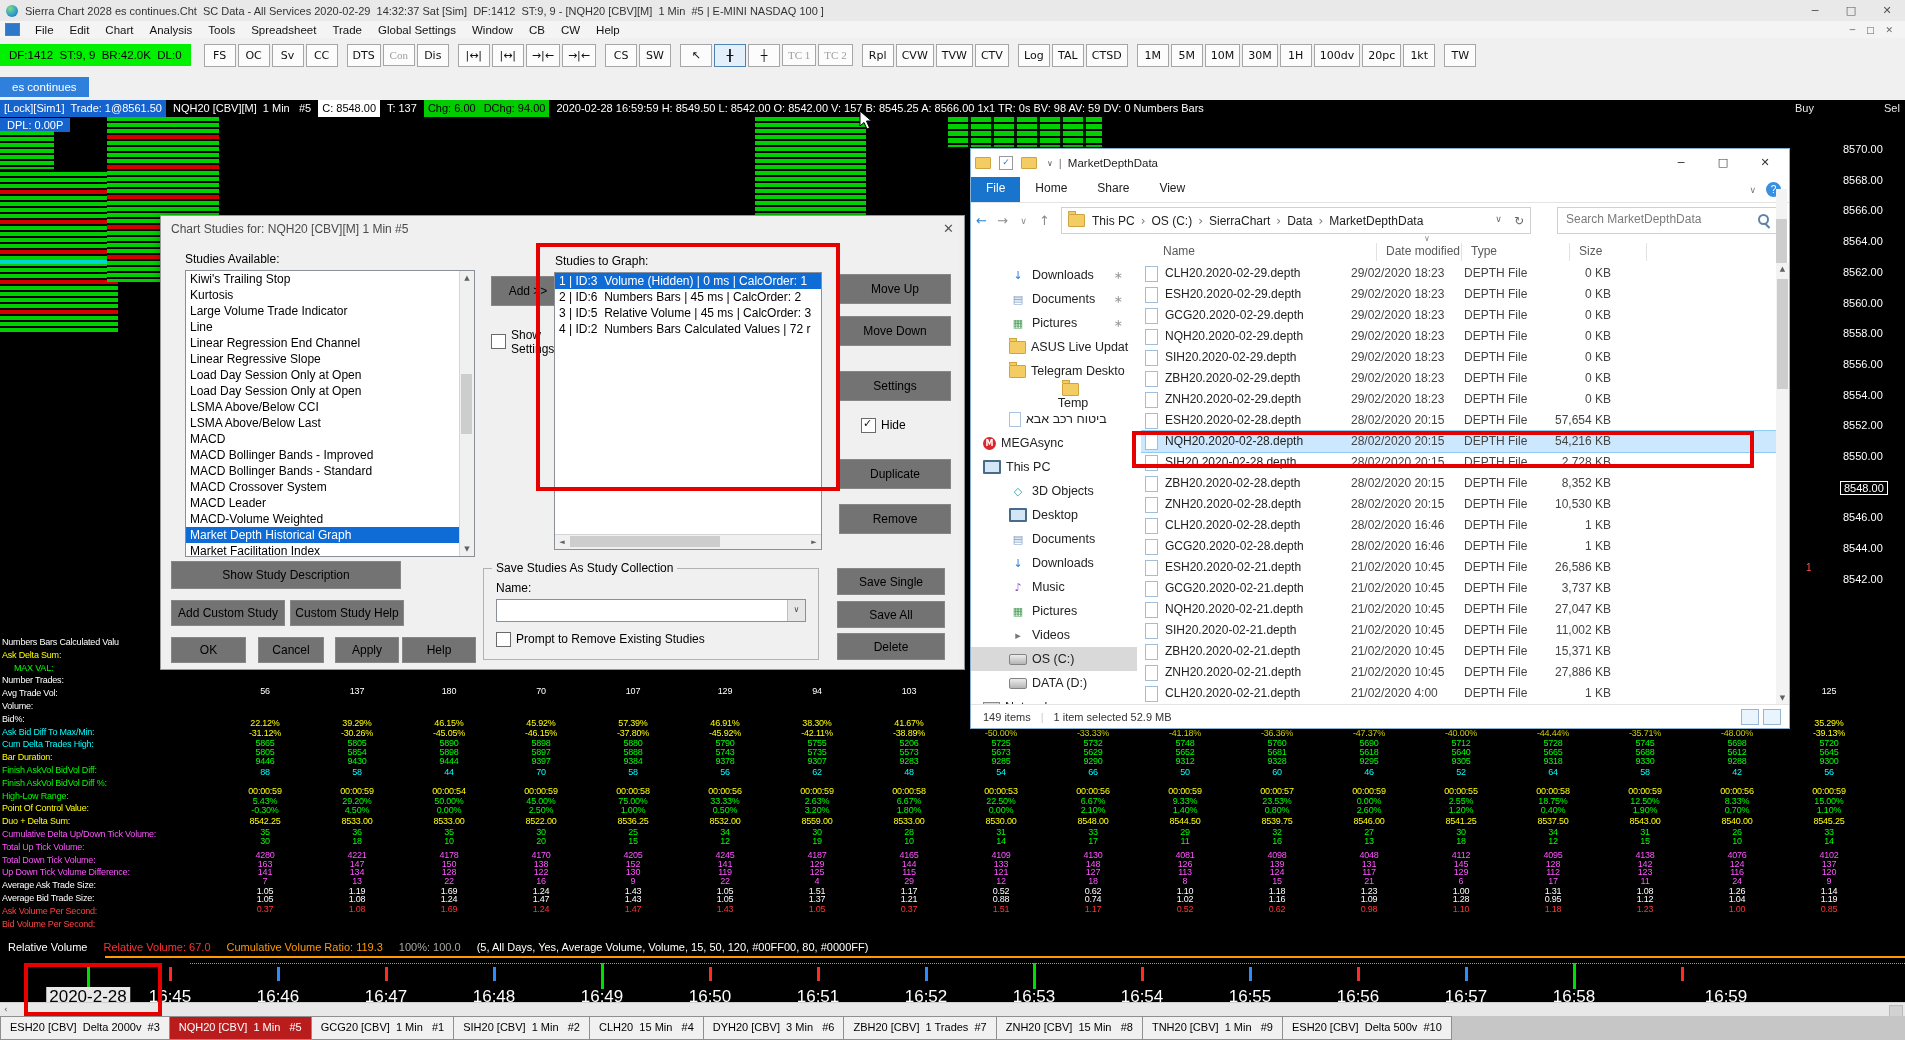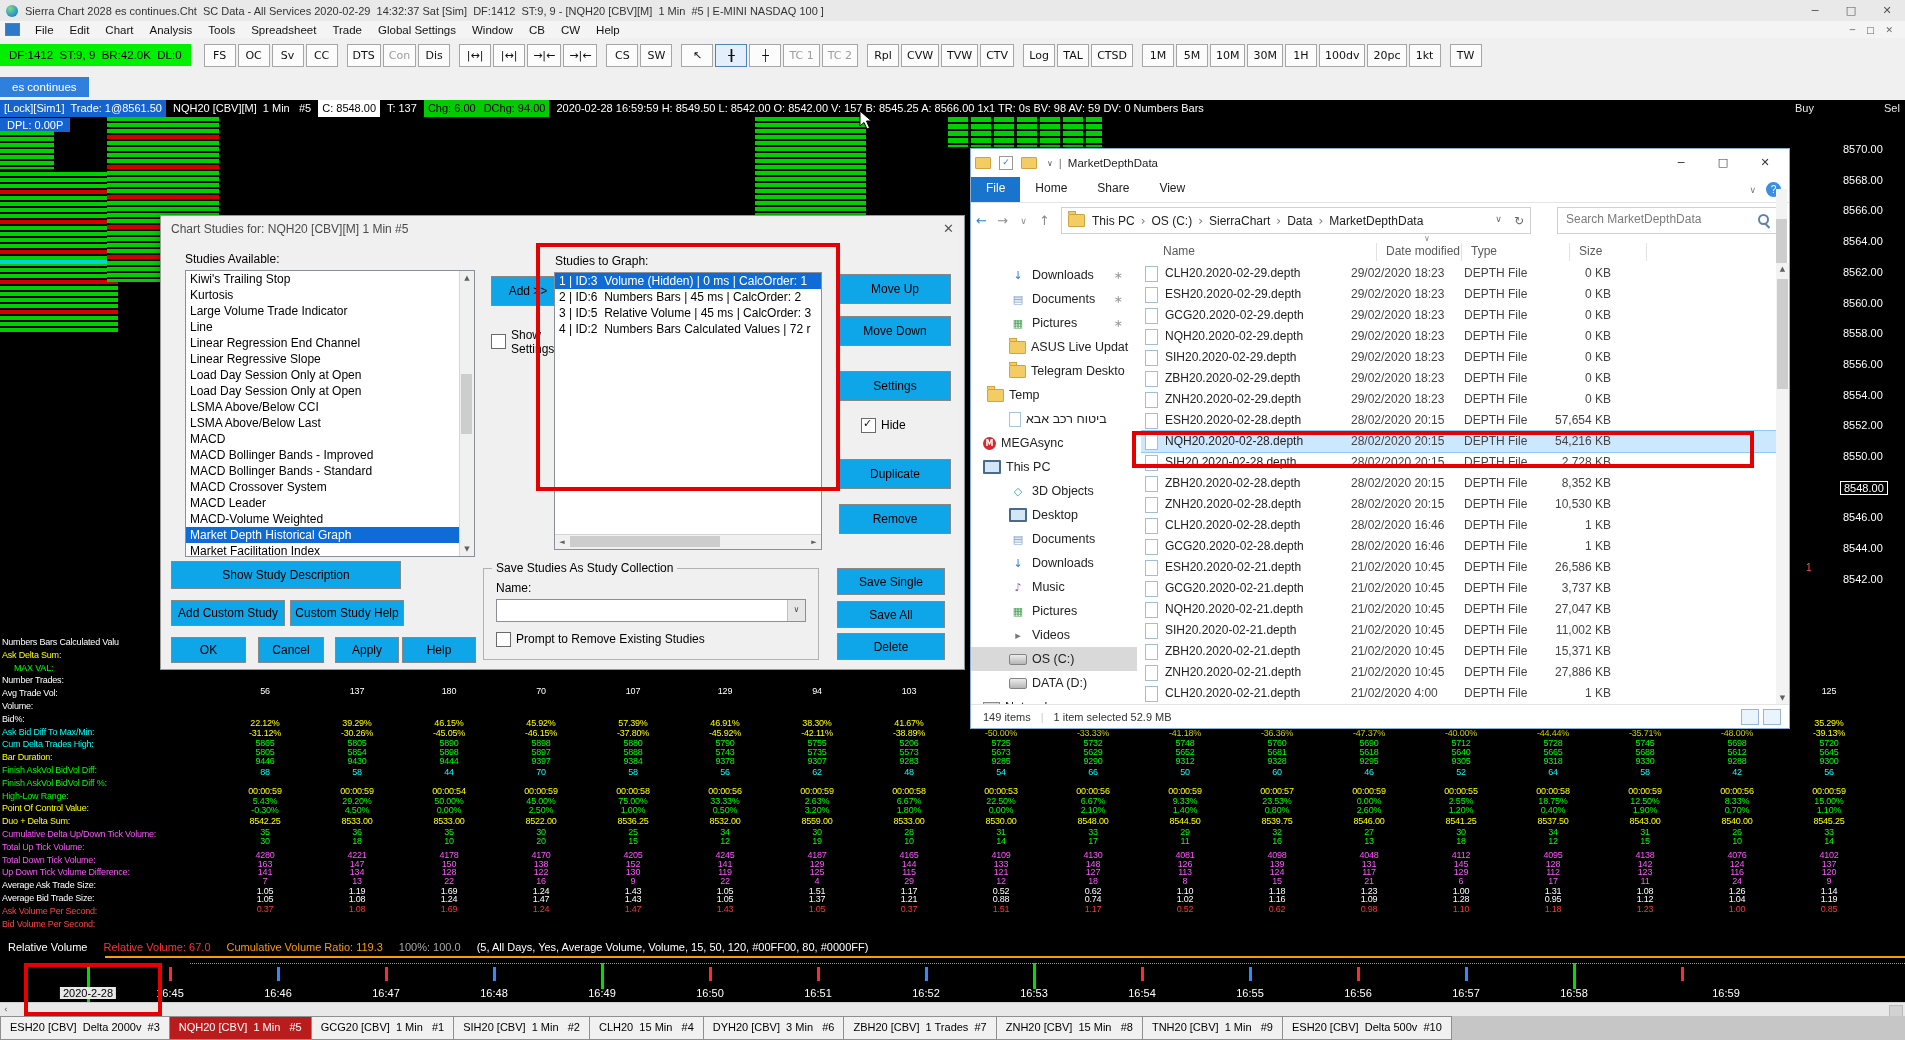--- a/index.html
+++ b/index.html
@@ -17,21 +17,21 @@
   .menubar{position:absolute;left:0;top:21px;width:100%;height:17px;background:#f4f4f4;
            display:flex;align-items:center;font-size:11.5px;color:#111;border-bottom:1px solid #e2e2e2;}
   .menu-appicon{width:13px;height:11px;background:#2d78c8;border:1px solid #777;margin:0 7px 0 5px;flex:none;}
   .menu-item{padding:0 8px;}
   .menu-winctl{margin-left:auto;color:#666;font-size:9px;padding-right:8px;font-family:"DejaVu Sans",sans-serif;letter-spacing:4px;}
   .toolbar{position:absolute;left:0;top:38px;width:100%;height:34px;background:#f0f0f0;
            display:flex;align-items:center;border-bottom:1px solid #d8d8d8;}
   .df-box{background:#00f000;color:#000;font-size:11.5px;padding:5px 9px;margin-right:12px;white-space:pre;flex:none;}
   .tb-btn{min-width:20px;padding:4px 5px;margin:10px 1px;background:#fcfcfc;border:1px solid #a6a6a6;
           font-size:11px;color:#111;text-align:center;white-space:pre;font-family:"DejaVu Sans",sans-serif;flex:none;}
-  .tb-btn.dis{color:#9d9d9d;}
+  .tb-btn.dis{color:#9d9d9d;font-family:Liberation Serif, serif;}
   .tb-btn.pressed{background:#e3f0fb;border-color:#4e83b4;}
   .tb-sep{width:7px;flex:none;}
   .chart-tabrow{position:absolute;left:0;top:72px;width:100%;height:28px;background:#f0f0f0;}
   .sheet-tab{position:absolute;left:0;top:5px;background:#2f80dd;color:#fff;font-size:11.5px;padding:4px 12px;}
   .symbolbar{position:absolute;left:0;top:100px;width:100%;height:17px;background:#000;display:flex;
              font-size:11px;line-height:17px;white-space:pre;}
   .seg{padding:0 4px;flex:none;}
   .sb-buy{position:absolute;left:1795px;top:0;color:#e8e8e8;}
   .sb-sell{position:absolute;left:1884px;top:0;color:#e8e8e8;}
 
@@ -54,21 +54,21 @@
   .price-label.boxed{border:1px solid #fff;padding:0 3px;left:1840px;background:#000;}
   .price-marker{position:absolute;left:1806px;color:#ff5050;font-size:10px;}
   .ll{position:absolute;font-size:9px;white-space:nowrap;letter-spacing:-0.2px;}
   .grid-row{position:absolute;left:219px;display:flex;font-size:9px;letter-spacing:-0.2px;}
   .grid-cell{width:92px;flex:none;text-align:center;white-space:pre;}
   .rv-line{position:absolute;left:8px;top:824px;font-size:11px;white-space:pre;}
   .rv-seg{margin-right:16px;}
   .orange-line{position:absolute;left:105px;top:839px;width:1800px;height:2px;background:#ff9900;}
   .dot-line{position:absolute;left:190px;top:846px;width:1715px;border-top:1px dotted #9a9a9a;}
   .tl-tick{position:absolute;width:3px;}
-  .tl-label{position:absolute;top:870px;color:#fff;font-size:11px;transform:translateX(-50%);white-space:pre;}
+  .tl-label{position:absolute;top:870px;color:#fff;font-size:17px;transform:translateX(-50%);white-space:pre;}
   .tl-label.date{background:#e8e8e8;color:#000;padding:0 3px;}
 
   
   .hscroll{position:absolute;left:0;top:1002px;width:100%;height:14px;background:#e8e8e8;
            border-top:1px solid #cfcfcf;color:#555;font-size:9px;line-height:13px;}
   .hs-left{padding-left:4px;font-family:"DejaVu Sans",sans-serif;}
   .hs-corner{position:absolute;right:2px;top:2px;width:12px;height:10px;background:#d2d2d2;border:1px solid #bbb;}
   .tabsbar{position:absolute;left:0;top:1016px;width:100%;height:24px;background:#c6c6c6;display:flex;}
   .tab{background:#f1f1f1;border:1px solid #8f8f8f;border-left:none;font-size:11px;color:#000;
        padding:0 9px;line-height:21px;white-space:pre;flex:none;}
@@ -77,21 +77,21 @@
 
   
   .dialog{position:absolute;left:160px;top:215px;width:803px;height:453px;background:#f0f0f0;
           border:1px solid #9a9a9a;box-shadow:3px 3px 10px rgba(0,0,0,.55);font-size:12px;color:#000;z-index:10;}
   .dlg-title{height:26px;color:#4b4b4b;font-size:12px;line-height:26px;padding-left:10px;}
   .dlg-close{position:absolute;right:10px;top:5px;color:#555;font-size:13px;font-family:"DejaVu Sans",sans-serif;}
   .dlg-label{position:absolute;font-size:12px;}
   .listbox{position:absolute;background:#fff;border:1px solid #8a8f98;overflow:hidden;}
   .lb-item{height:16px;line-height:16px;padding-left:4px;white-space:pre;font-size:12px;}
   .lb-item.sel{background:#0f6cd6;color:#fff;}
-  .btn{position:absolute;background:#0ea5e9;border:1px solid #878787;display:flex;align-items:center;
+  .btn{position:absolute;background:#737373;border:1px solid #878787;display:flex;align-items:center;
        justify-content:center;font-size:12px;text-align:center;}
   .vsb{position:absolute;right:0;top:0;bottom:0;width:14px;background:#f0f0f0;border-left:1px solid #d5d5d5;}
   .vsb .arr{position:absolute;left:0;width:14px;height:14px;color:#606060;font-size:7px;text-align:center;
             line-height:14px;font-family:"DejaVu Sans",sans-serif;}
   .vsb .thumb{position:absolute;left:1px;width:11px;background:#cdcdcd;}
   .hsb{position:absolute;left:0;right:0;bottom:0;height:14px;background:#f0f0f0;border-top:1px solid #d5d5d5;}
   .hsb .arr{position:absolute;top:0;width:14px;height:14px;color:#606060;font-size:7px;text-align:center;
             line-height:14px;font-family:"DejaVu Sans",sans-serif;}
   .hsb .thumb{position:absolute;top:1px;height:11px;background:#cdcdcd;}
   .cb{width:13px;height:13px;background:#fff;border:1px solid #6a6a6a;display:inline-block;flex:none;
@@ -913,21 +913,21 @@
       <span class="exh-sep" style="left:428px"></span>
         <span class="exh-sep" style="left:505px"></span>
     </div>
 
     <div class="ex-side" id="ex-sidebar">
         <div class="side-item" style="padding-left: 38px;"><span class="si" style="color: rgb(47, 127, 214);">↓</span><span>Downloads</span><span class="side-pin glyph">∗</span></div>
         <div class="side-item" style="padding-left: 38px;"><span class="si" style="color: rgb(122, 156, 198);">▤</span><span>Documents</span><span class="side-pin glyph">∗</span></div>
         <div class="side-item" style="padding-left: 38px;"><span class="si" style="color: rgb(74, 160, 90);">▦</span><span>Pictures</span><span class="side-pin glyph">∗</span></div>
         <div class="side-item" style="padding-left: 38px;"><span class="si si-folder"></span><span>ASUS Live Updat</span></div>
         <div class="side-item" style="padding-left: 38px;"><span class="si si-folder"></span><span>Telegram Deskto</span></div>
-        <div class="side-item" style="padding-left: 16px;"><span class="si si-folder"></span><span>Temp</span></div>
+        <div class="side-item" style="padding-left: 38px; flex-direction: column;"><span class="si si-folder"></span><span>Temp</span></div>
         <div class="side-item" style="padding-left: 38px;"><span class="si si-page"></span><span>ביטוח רכב אבא</span></div>
         <div class="side-item" style="padding-left: 12px;"><span class="si si-megasync">M</span><span>MEGAsync</span></div>
         <div class="side-item" style="padding-left: 12px;"><span class="si si-computer"></span><span>This PC</span></div>
         <div class="side-item" style="padding-left: 38px;"><span class="si" style="color: rgb(42, 163, 163);">◇</span><span>3D Objects</span></div>
         <div class="side-item" style="padding-left: 38px;"><span class="si si-computer"></span><span>Desktop</span></div>
         <div class="side-item" style="padding-left: 38px;"><span class="si" style="color: rgb(122, 156, 198);">▤</span><span>Documents</span></div>
         <div class="side-item" style="padding-left: 38px;"><span class="si" style="color: rgb(47, 127, 214);">↓</span><span>Downloads</span></div>
         <div class="side-item" style="padding-left: 38px;"><span class="si" style="color: rgb(144, 89, 200);">♪</span><span>Music</span></div>
         <div class="side-item" style="padding-left: 38px;"><span class="si" style="color: rgb(74, 160, 90);">▦</span><span>Pictures</span></div>
         <div class="side-item" style="padding-left: 38px;"><span class="si" style="color: rgb(119, 119, 119);">▸</span><span>Videos</span></div>

